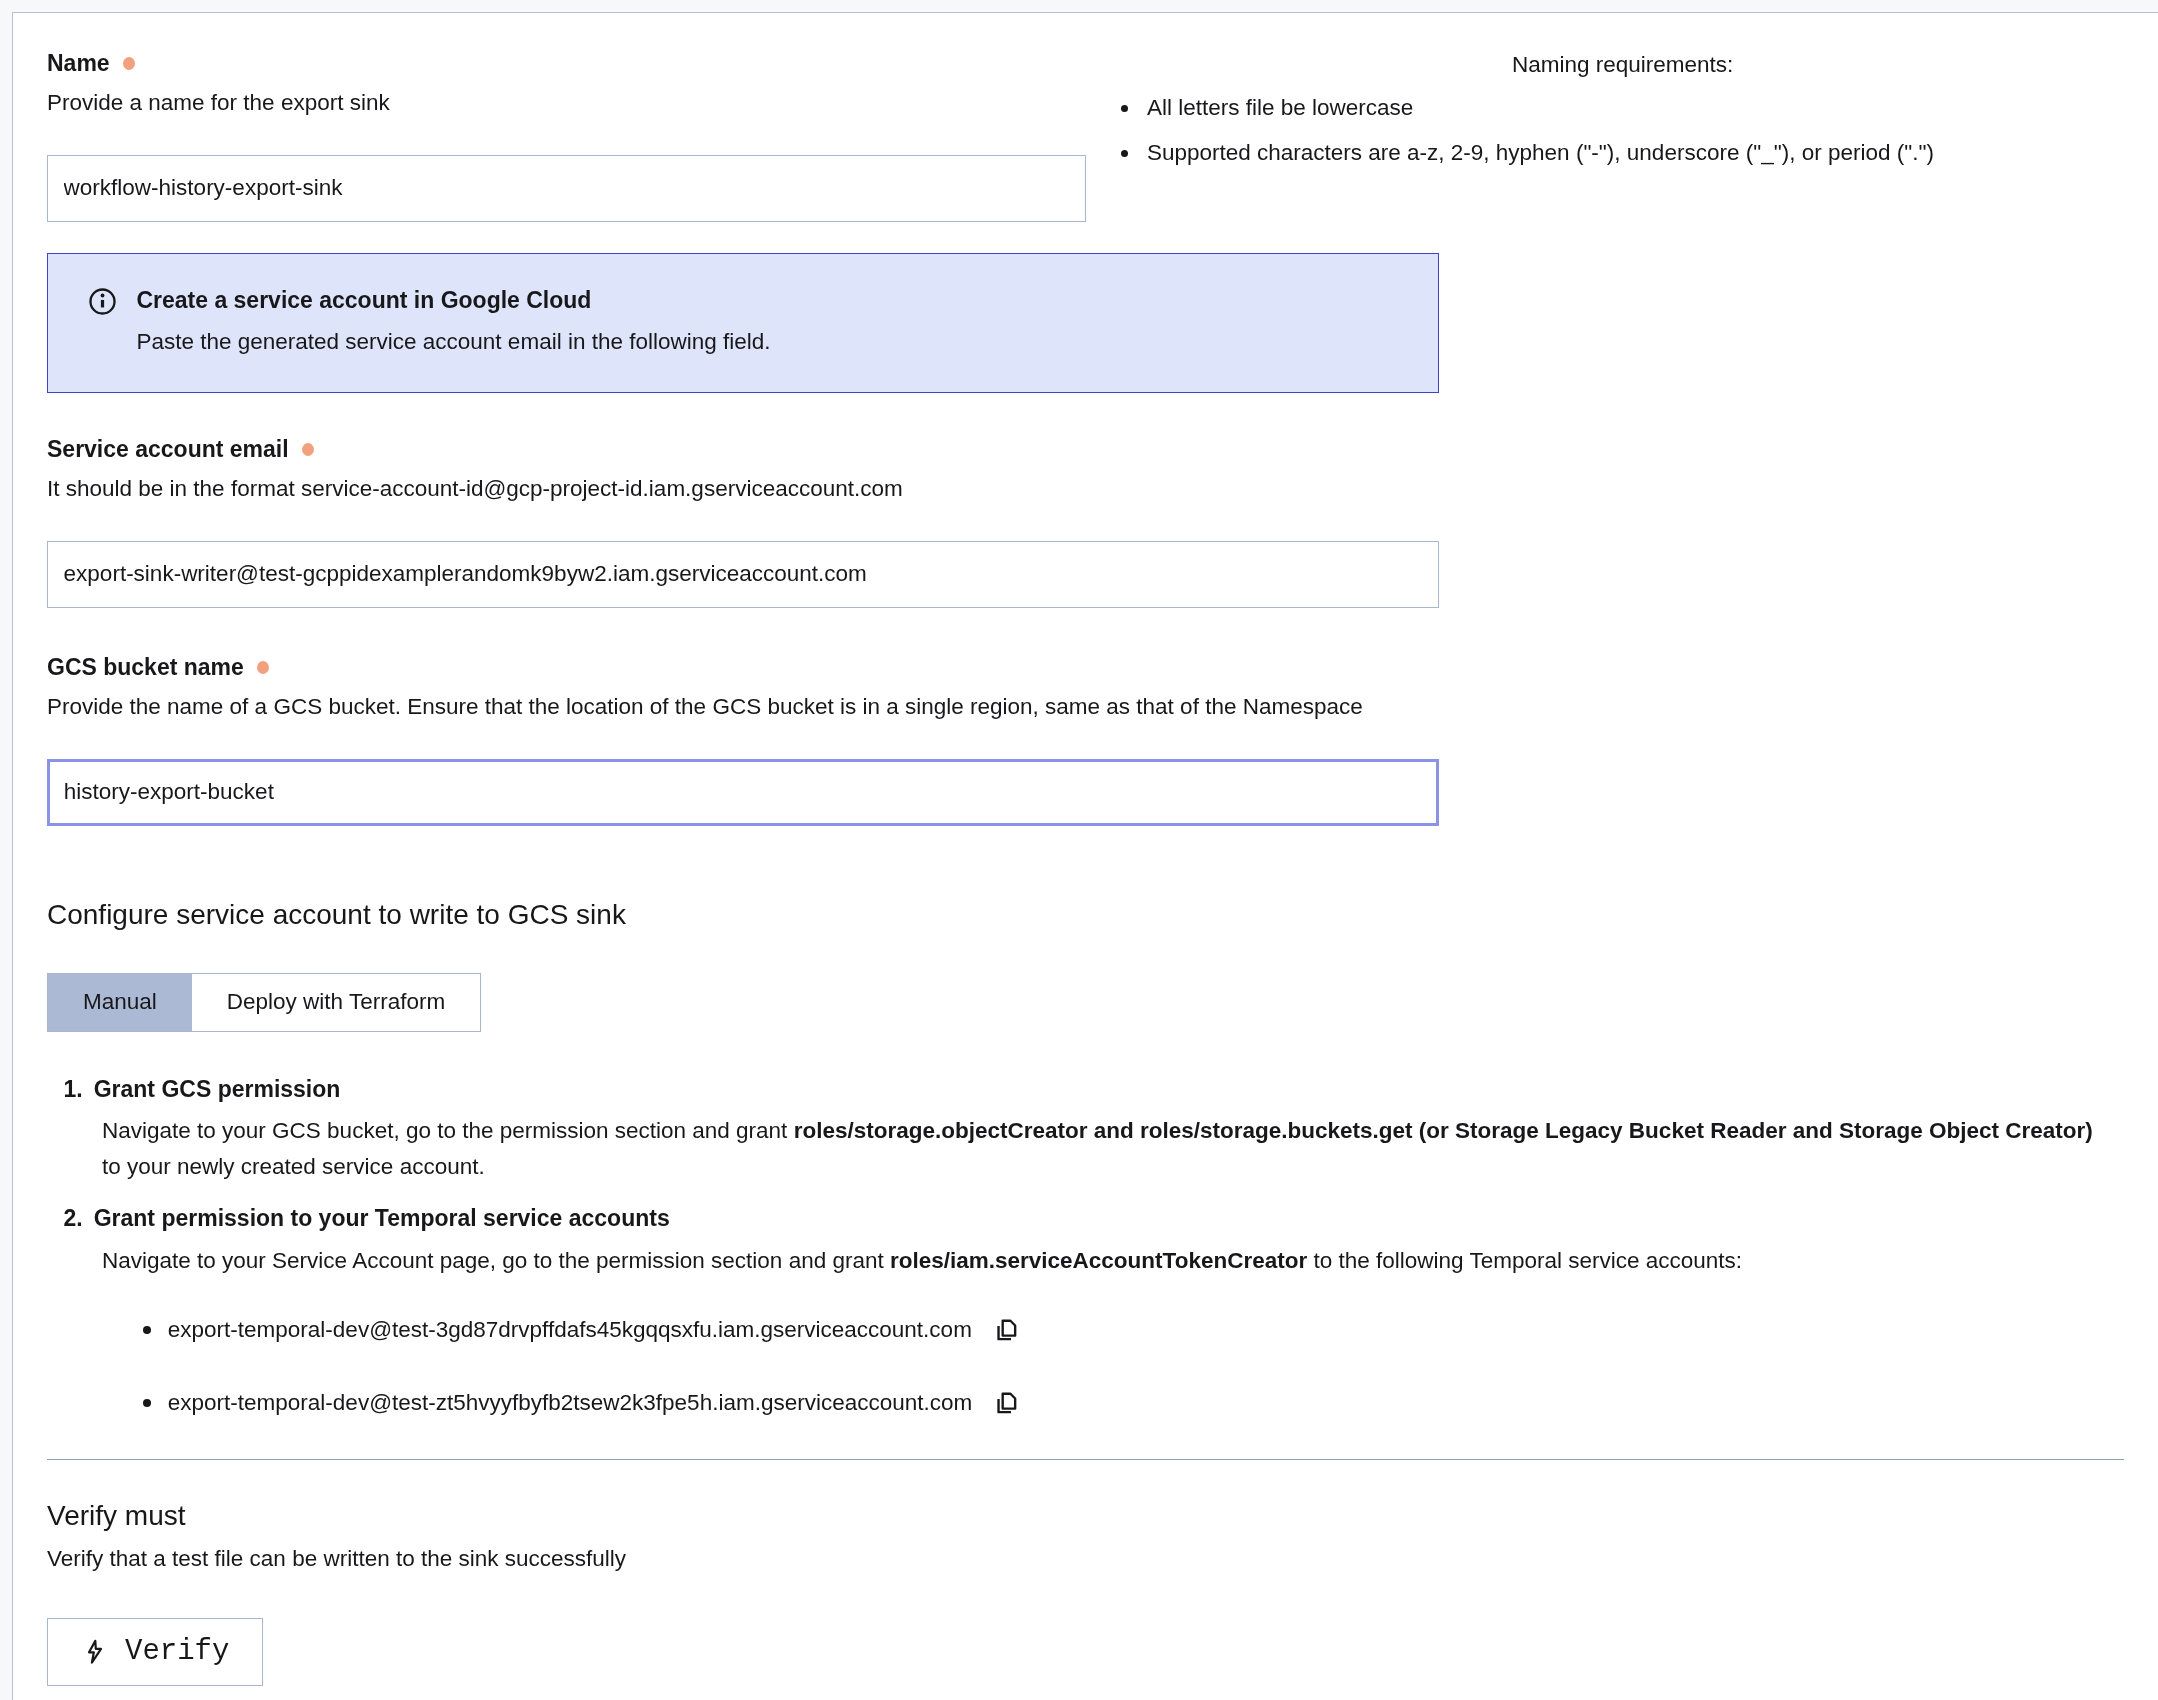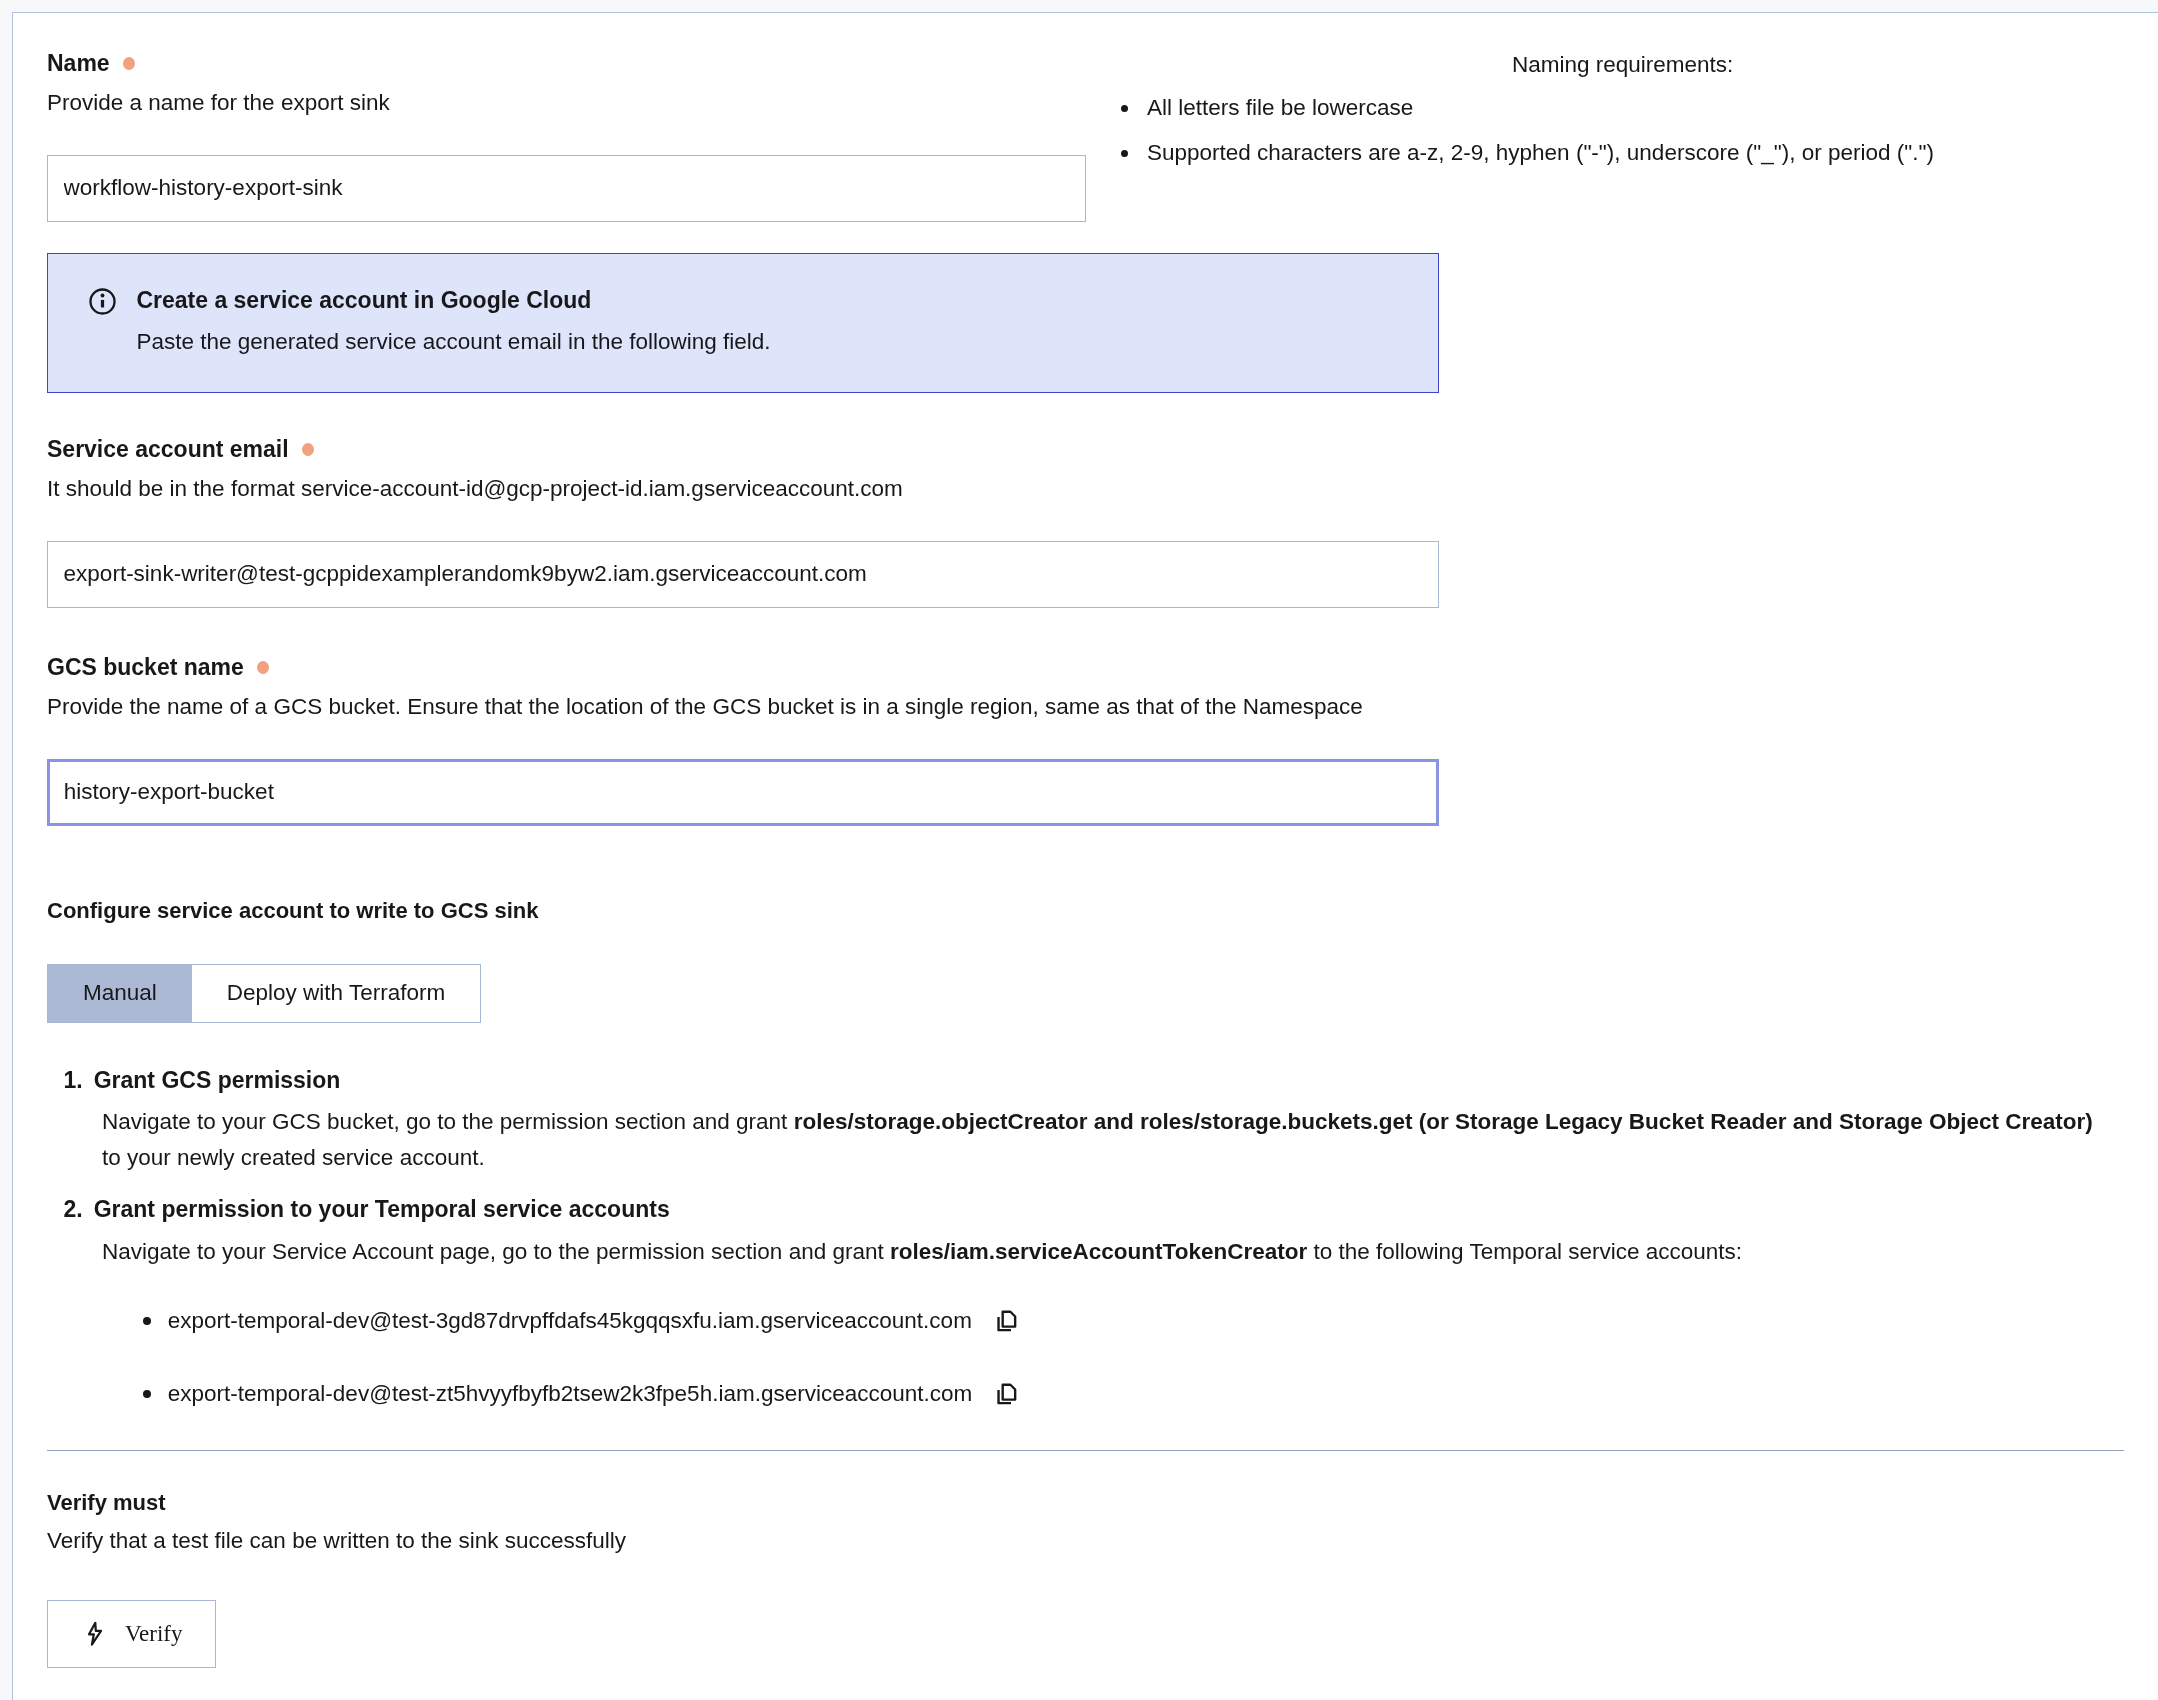--- a/index.html
+++ b/index.html
@@ -67,21 +67,21 @@
     padding: 29px 27.5px 33px 39px;
     display: flex; gap: 18.4px; align-items: flex-start;
   }
   .info-icon { flex: 0 0 auto; margin-top: 3.7px; }
   .info-title { font-weight: 700; font-size: 23px; }
   .info-body { margin-top: 8px; }
 
   .section-gap-1 { margin-top: 39px; }
   .section-gap-2 { margin-top: 42px; }
 
-  .section-title { font-weight: 700; font-size: 22px; }
+  .section-title { font-weight: 400; font-size: 28px; }
 
   .tabs {
     display: inline-flex;
     margin-top: 37px;
     border: 1.8px solid #A9B6CF;
     background: #fff;
   }
   .tab {
     height: 57px;
     display: flex; align-items: center;
@@ -136,22 +136,22 @@
   }
 
   .verify-section { margin-top: 35px; }
 
   .verify-btn {
     margin-top: 42px;
     display: inline-flex; align-items: center; gap: 16.5px;
     height: 68px; padding: 0 33px;
     background: #fff;
     border: 1.8px solid #A9B6CF;
-    font-family: Liberation Serif, serif;
-    font-size: 23px; color: #18181B;
+    font-family: Liberation Mono, monospace;
+    font-size: 29px; color: #18181B;
     cursor: pointer;
   }
 </style>
 </head>
 <body>
 
 <div class="panel">
   <div class="content">
 
     <div class="top-row">

